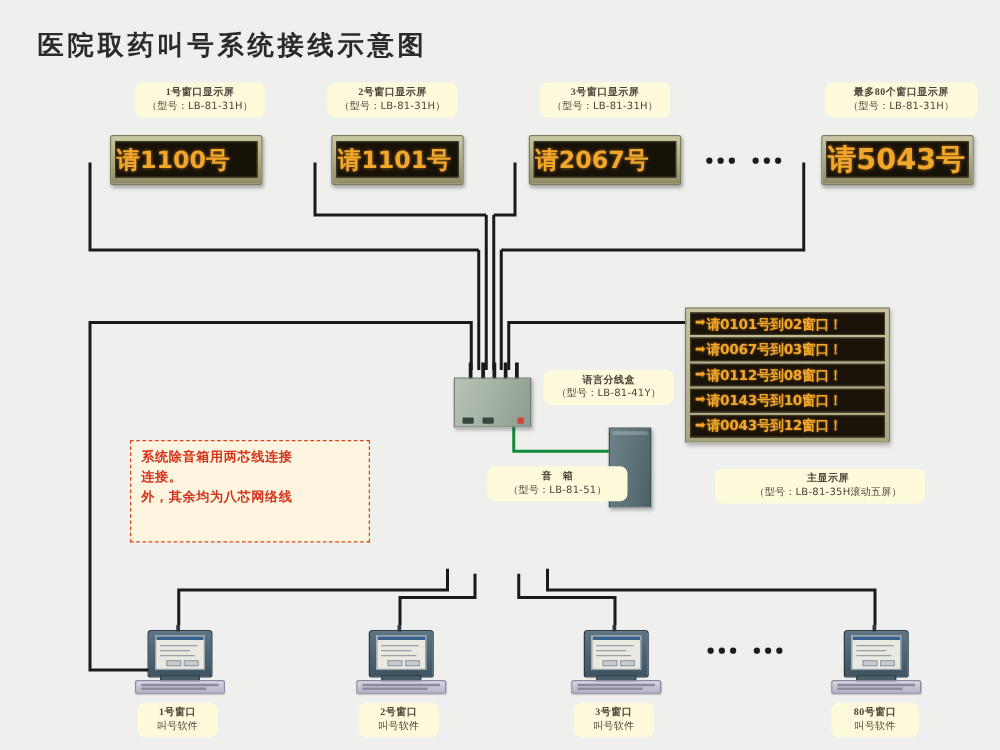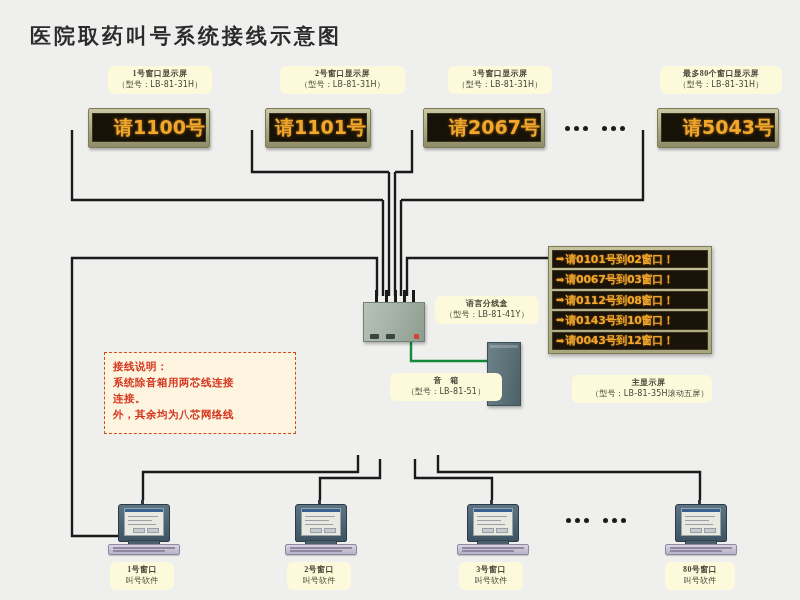--- a/index.html
+++ b/index.html
@@ -45,21 +45,21 @@
     border:1px solid #7d7b59;
     border-radius:2px;
     padding:4px 3px 5px 3px;
     box-shadow:1px 2px 3px rgba(0,0,0,.30);
   }
   .led .scr{
     width:100%;height:100%;
     background:#171208;
     border:1px solid #3a3122;
     box-sizing:border-box;
-    display:flex;align-items:center;justify-content:flex-end;
+    display:flex;align-items:center;justify-content:flex-start;
     overflow:hidden;
   }
   .led .txt{
     color:#f0a72c;
     font-weight:bold;
     text-shadow:0 0 3px rgba(240,150,30,.65);
     white-space:nowrap;
     letter-spacing:0px;
     font-family:"DejaVu Sans","Liberation Sans",sans-serif;
   }
@@ -216,25 +216,25 @@
       <path d="M438,455 L438,472 L700,472 L700,500"></path>
     </g>
   </svg>
 
   <div class="title">医院取药叫号系统接线示意图</div>
 
   <div class="cap" style="left:108px;top:66px;width:104px;">
     <span class="l1">1号窗口显示屏</span>
     <span class="l2">（型号：LB-81-31H）</span>
   </div>
-  <div class="cap" style="left:280px;top:66px;width:125px;">
+  <div class="cap" style="left:262px;top:66px;width:104px;">
     <span class="l1">2号窗口显示屏</span>
     <span class="l2">（型号：LB-81-31H）</span>
   </div>
-  <div class="cap" style="left:432px;top:66px;width:104px;margin-left:16px;">
+  <div class="cap" style="left:432px;top:66px;width:104px;">
     <span class="l1">3号窗口显示屏</span>
     <span class="l2">（型号：LB-81-31H）</span>
   </div>
   <div class="cap" style="left:660px;top:66px;width:122px;">
     <span class="l1">最多80个窗口显示屏</span>
     <span class="l2">（型号：LB-81-31H）</span>
   </div>
 
   <div class="led" style="left:88px;top:108px;width:122px;height:40px;">
     <div class="scr">
@@ -246,21 +246,21 @@
       <span class="txt" style="font-size:19px;">请1101号</span>
     </div>
   </div>
   <div class="led" style="left:423px;top:108px;width:122px;height:40px;">
     <div class="scr">
       <span class="txt" style="font-size:19px;">请2067号</span>
     </div>
   </div>
   <div class="led" style="left:657px;top:108px;width:122px;height:40px;">
     <div class="scr">
-      <span class="txt" style="font-size:19px;">请5043号</span>
+      <span class="txt" style="font-size:23px;">请5043号</span>
     </div>
   </div>
 
   <div class="dots" style="left:565px;top:126px;">
     <i></i>
       <i></i>
       <i></i>
       <i class="gap"></i>
       <i></i>
       <i></i>
@@ -282,21 +282,21 @@
     </div>
     <div class="mrow">
       <span class="marrow">➡</span>
       <span class="mtxt">请0143号到10窗口！</span>
     </div>
     <div class="mrow">
       <span class="marrow">➡</span>
       <span class="mtxt">请0043号到12窗口！</span>
     </div>
   </div>
-  <div class="cap" style="left:572px;top:375px;width:140px;padding-left:19px;">
+  <div class="cap" style="left:572px;top:375px;width:168px;padding-left:19px;">
     <span class="l1">主显示屏</span>
     <span class="l2">（型号：LB-81-35H滚动五屏）</span>
   </div>
 
   <div class="jbox" style="left:363px;top:290px;width:60px;height:52px;">
     <div class="jcable" style="left:12px;"></div>
     <div class="jcable" style="left:22px;"></div>
     <div class="jcable" style="left:31px;"></div>
     <div class="jcable" style="left:40px;"></div>
     <div class="jcable" style="left:49px;"></div>
@@ -313,21 +313,20 @@
 
   <div class="spk" style="left:487px;top:342px;width:32px;height:62px;">
     <div class="hl"></div>
   </div>
   <div class="cap" style="left:390px;top:373px;width:112px;">
     <span class="l1">音　箱</span>
     <span class="l2">（型号：LB-81-51）</span>
   </div>
 
   <div class="note" style="left:104px;top:352px;width:192px;height:82px;">
-    <div>接线说明：</div>
     <div>系统除音箱用两芯线连接</div>
     <div>连接。</div>
     <div>外，其余均为八芯网络线</div>
   </div>
 
 
   <div class="pc" style="left:108px;top:500px;">
     <div class="neck"></div>
     <div class="mon">
       <div class="scr">

